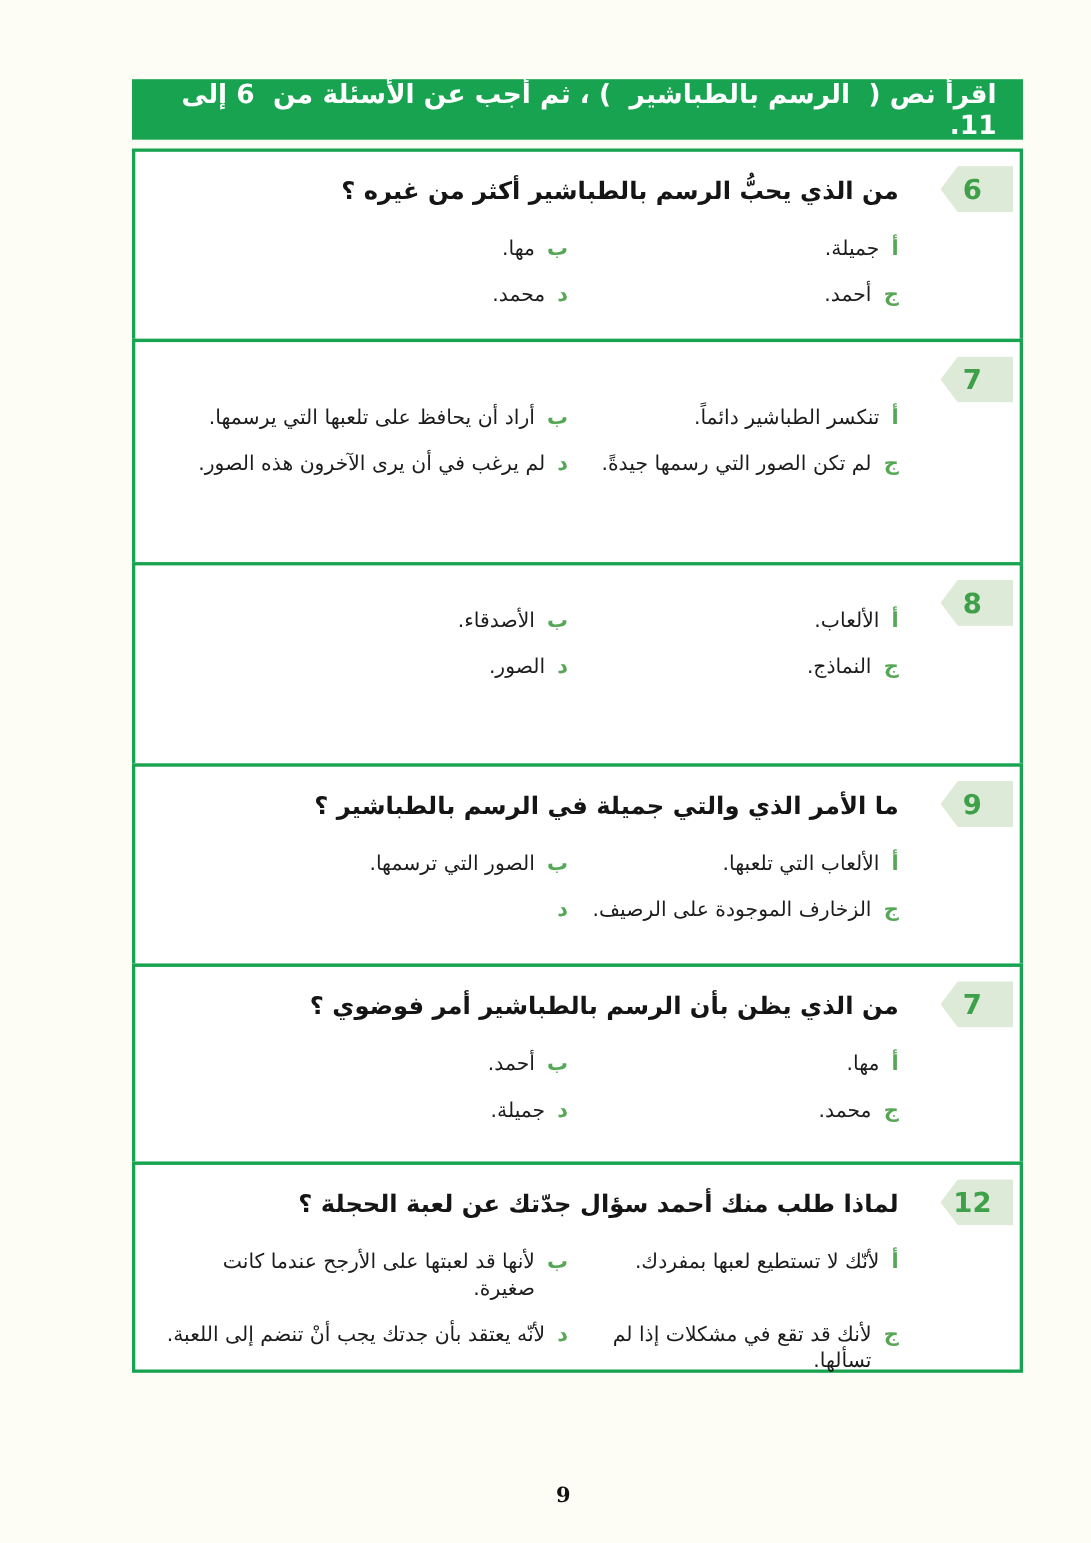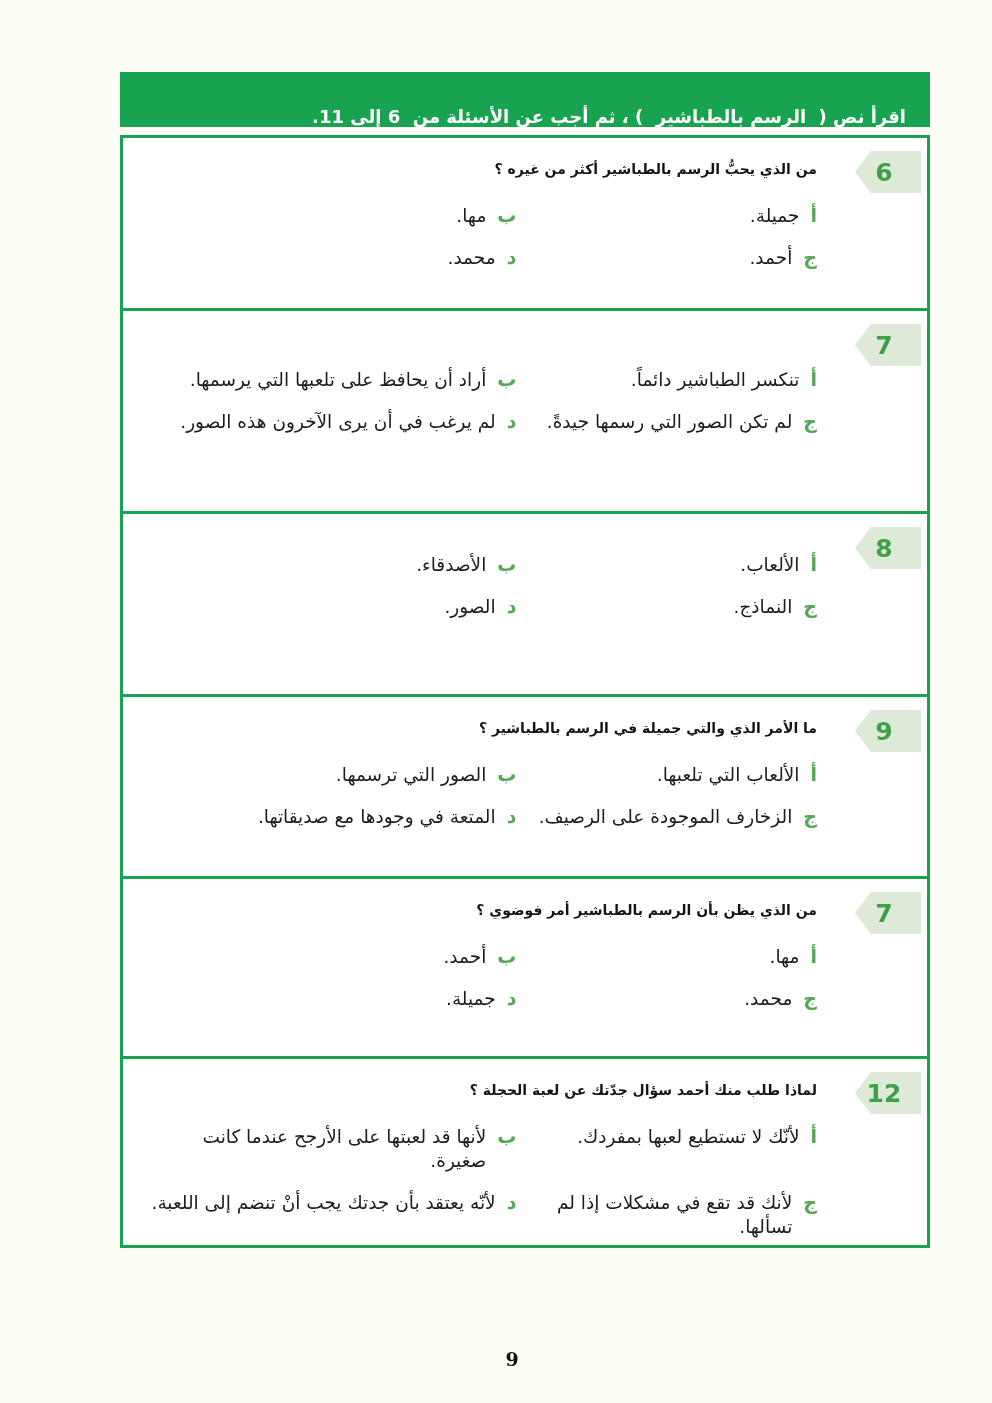--- a/index.html
+++ b/index.html
@@ -16,23 +16,23 @@
     position: absolute;
     top: 72px;
     right: 62px;   
     width: 810px;
   }
   .header-bar {
     height: 55px;
     background: #17a34f;
     color: #ffffff;
     font-weight: bold;
-    font-size: 18px;
+    font-size: 24px;
     display: flex;
-    align-items: flex-end;
+    align-items: flex-start;
     padding: 0 24px;
     white-space: pre-wrap;
   }
   .boxes { margin-top: 8px; }
   .qbox {
     background: #ffffff;
     border: 3px solid #17a34f;
     margin-top: -3px;
     position: relative;
     padding: 14px 30px 14px 20px;
@@ -51,21 +51,21 @@
     align-items: center;
     justify-content: center;
     color: #3fa04a;
     font-size: 25px;
     font-weight: bold;
     padding-right: 8px;
   }
   .q-text {
     margin: 8px 80px 0 0;
     font-weight: bold;
-    font-size: 14px;
+    font-size: 22px;
     color: #151515;
     text-align: right;
     line-height: 1.35;
   }
   .options {
     display: grid;
     grid-template-columns: 45% 55%;
     row-gap: 17px;
     margin: 24px 80px 0 6px;
   }
@@ -195,21 +195,20 @@
         <div class="option">
           <span class="opt-letter">ب</span>
           <span>الصور التي ترسمها.</span>
         </div>
         <div class="option">
           <span class="opt-letter">ج</span>
           <span>الزخارف الموجودة على الرصيف.</span>
         </div>
         <div class="option">
           <span class="opt-letter">د</span>
-          <span>المتعة في وجودها مع صديقاتها.</span>
         </div>
       </div>
     </div>
 
     <div class="qbox" style="height:183px">
       <div class="q-badge">
         <span>7</span>
       </div>
       <div class="q-text">من الذي يظن بأن الرسم بالطباشير أمر فوضوي ؟</div>
       <div class="options">

